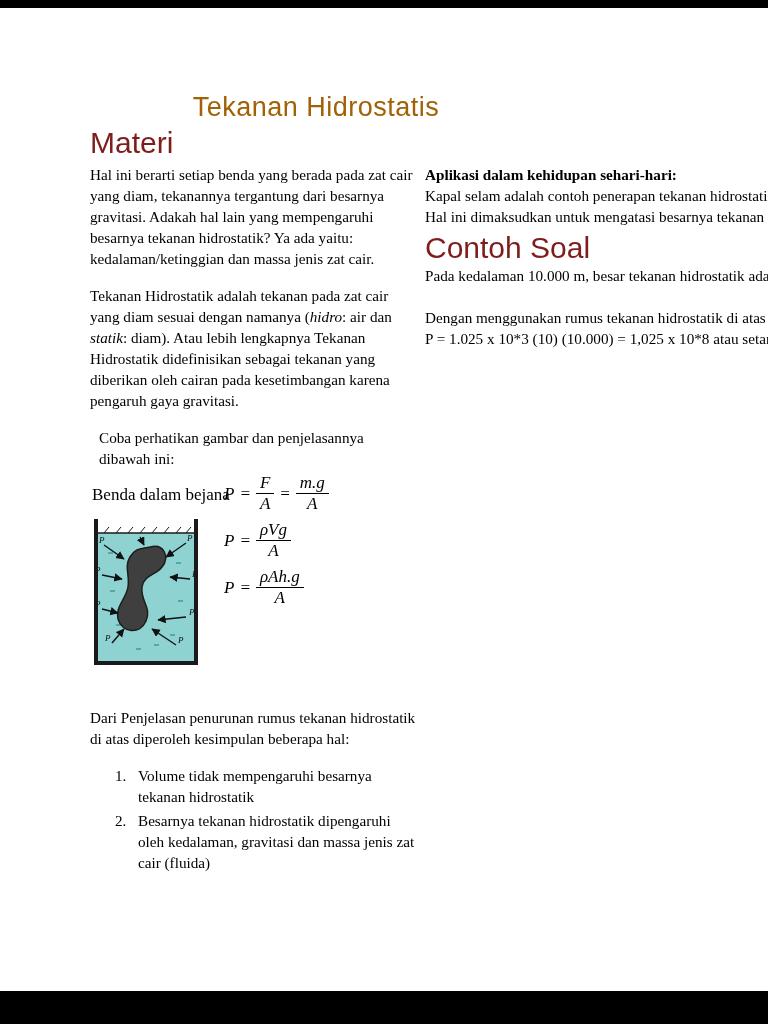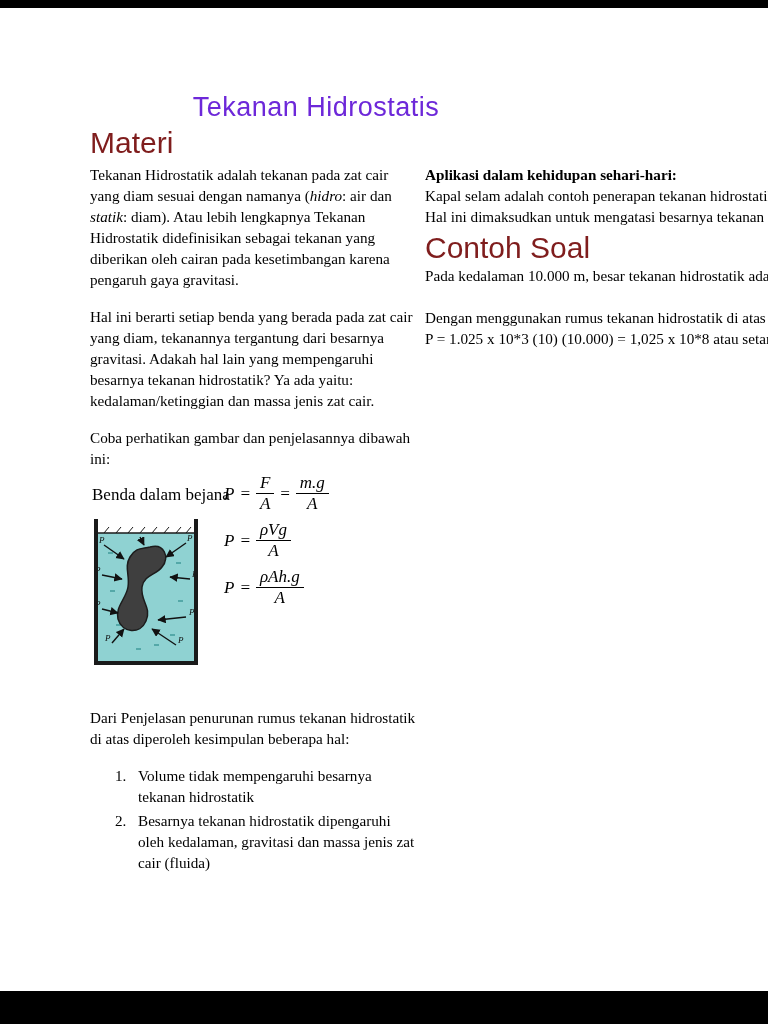--- a/index.html
+++ b/index.html
@@ -8,34 +8,34 @@
     background:#ffffff; overflow:hidden;
     font-family:"Liberation Serif", serif; color:#000;
   }
   .bar { position:absolute; left:0; right:0; background:#000; }
   .bar.top { top:0; height:8px; }
   .bar.bottom { bottom:0; height:33px; }
 
   .doc-title {
     position:absolute; top:92px; left:0; width:632px;
     text-align:center; font-family:"Liberation Sans", sans-serif;
-    font-size:27px; color:#6d28d9; letter-spacing:0.5px;
+    font-size:27px; color:#a16207; letter-spacing:0.5px;
   }
   .big-heading {
     font-family:"Liberation Sans", sans-serif;
     font-size:30px; color:#7f1d1d; font-weight:400;
   }
   .h-materi { position:absolute; left:90px; top:126px; }
 
   .left-col {
     position:absolute; left:90px; top:164px; width:326px;
     font-size:15.2px; line-height:21px;
   }
   .left-col p { margin:0 0 16px 0; }
-  .left-col p.tight { margin-bottom:0; }
+  .left-col p.tight { margin-bottom:0;margin-left:9px; }
   .ital { font-style:italic; }
   .up { font-style:normal; }
 
   
   .figure-row { position:relative; height:232px; margin:4px 0 2px 0; }
   .fig-label { position:absolute; top:11px; left:2px; font-size:17px; }
   .beaker-svg { position:absolute; top:44px; left:0; }
   .formulas { position:absolute; top:0; left:134px; width:190px; }
   .formula {
     font-family:"Liberation Serif", serif; font-style:italic;
@@ -66,23 +66,23 @@
 <body>
 
 <div class="page">
   <div class="bar top"></div>
 
   <div class="doc-title">Tekanan Hidrostatis</div>
 
   <div class="big-heading h-materi">Materi</div>
 
   <div class="left-col">
+    <p>Hal ini berarti setiap benda yang berada pada zat cair yang diam, tekanannya tergantung dari besarnya gravitasi. Adakah hal lain yang mempengaruhi besarnya tekanan hidrostatik? Ya ada yaitu: kedalaman/ketinggian dan massa jenis zat cair.</p>
+
     <p><span>Tekanan Hidrostatik adalah tekanan pada zat cair yang diam sesuai dengan namanya (</span><span class="ital">hidro</span><span>: air dan </span><span class="ital">statik</span><span>: diam). Atau lebih lengkapnya Tekanan Hidrostatik didefinisikan sebagai tekanan yang diberikan oleh cairan pada kesetimbangan karena pengaruh gaya gravitasi.</span></p>
-
-    <p>Hal ini berarti setiap benda yang berada pada zat cair yang diam, tekanannya tergantung dari besarnya gravitasi. Adakah hal lain yang mempengaruhi besarnya tekanan hidrostatik? Ya ada yaitu: kedalaman/ketinggian dan massa jenis zat cair.</p>
 
     <p class="tight">Coba perhatikan gambar dan penjelasannya dibawah ini:</p>
 
     <div class="figure-row">
       <div class="fig-label">Benda dalam bejana</div>
 
       <svg class="beaker-svg" width="112" height="148" viewBox="0 0 112 148">
         <defs>
           <marker id="ah" markerWidth="7" markerHeight="7" refX="5.5" refY="3" orient="auto">
             <path d="M0,0 L6,3 L0,6 Z" fill="#111"></path>

